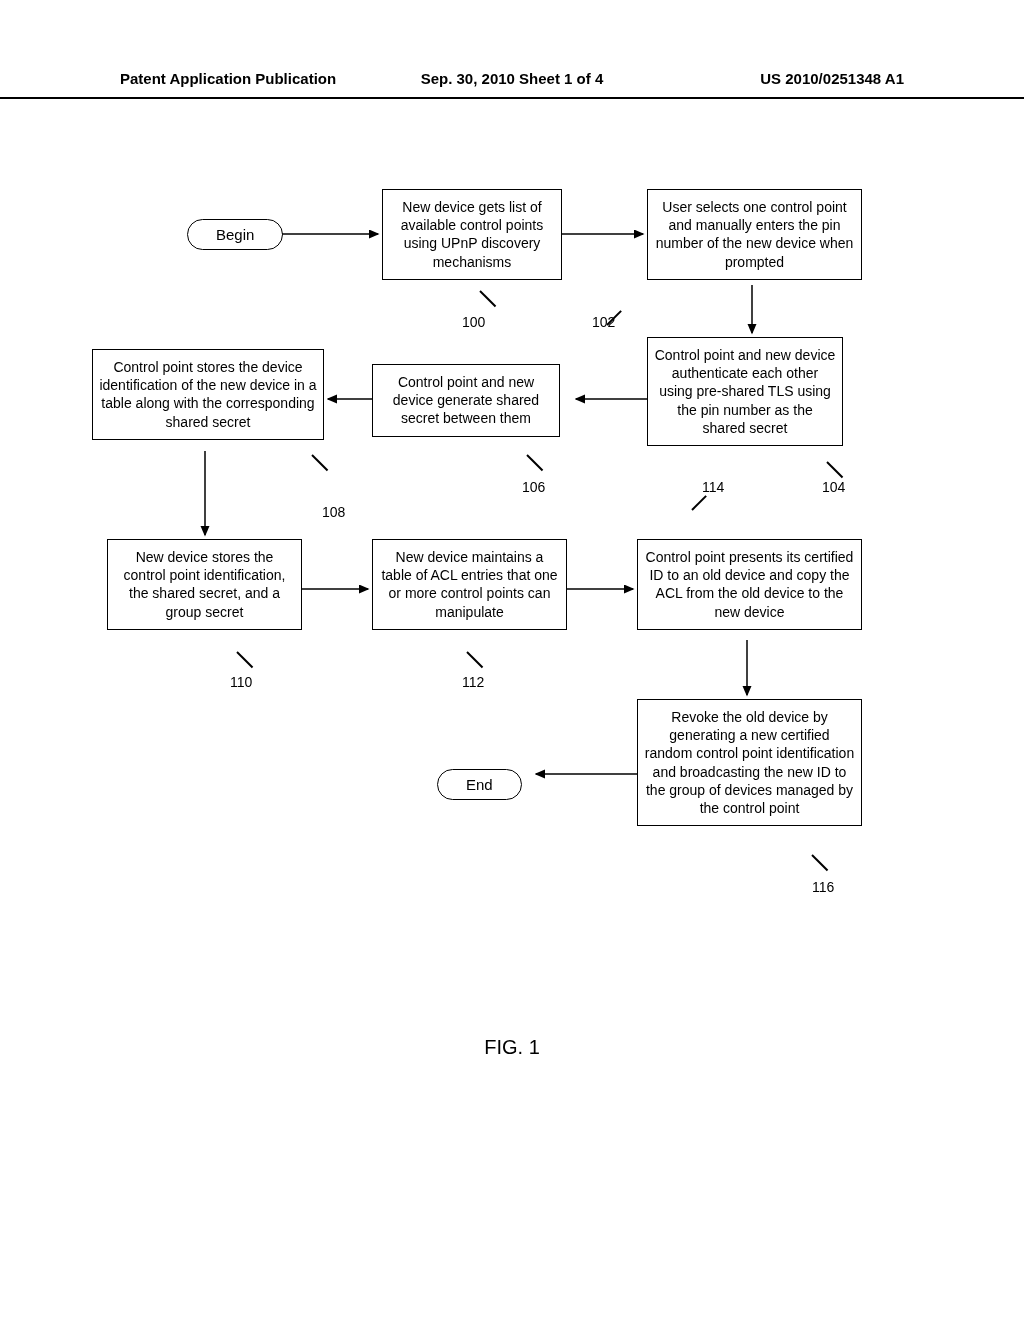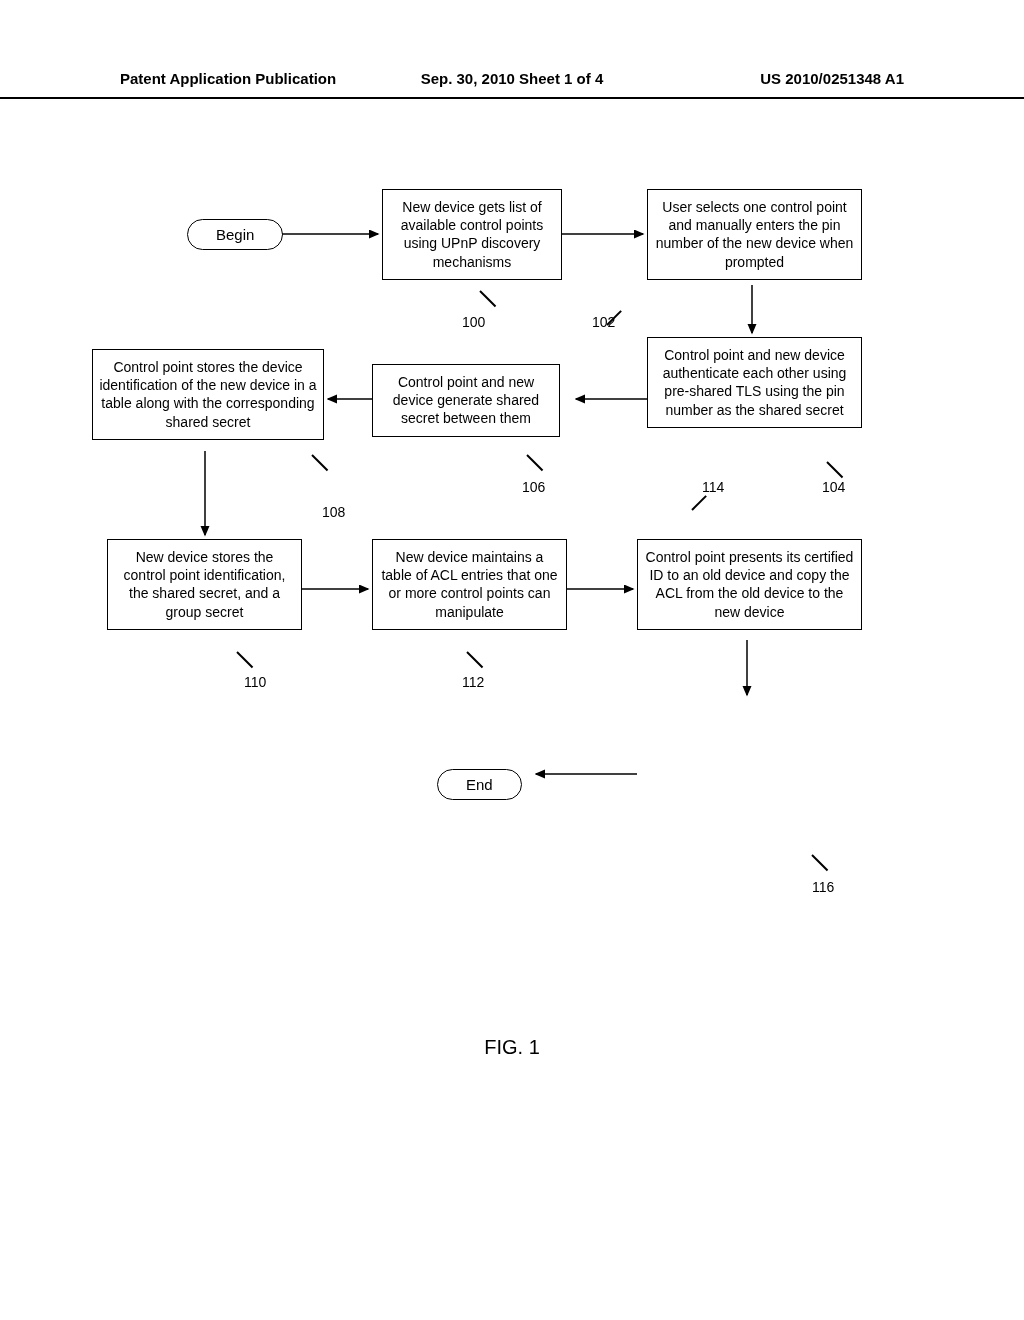--- a/index.html
+++ b/index.html
@@ -115,37 +115,38 @@
   <div class="terminal" style="left:95px; top:30px;">Begin</div>
 
   <div class="box" style="left:290px; top:0px; width:180px;">New device gets list of available control points using UPnP discovery mechanisms</div>
 
   <div class="box" style="left:555px; top:0px; width:215px;">User selects one control point and manually enters the pin number of the new device when prompted</div>
 
   <div class="box" style="left:0px; top:160px; width:232px;">Control point stores the device identification of the new device in a table along with the corresponding shared secret</div>
 
   <div class="box" style="left:280px; top:175px; width:188px;">Control point and new device generate shared secret between them</div>
 
-  <div class="box" style="left:555px; top:148px; width:215px;">Control point and new device authenticate each other using pre-shared TLS using the pin number as the shared secret</div>
+  <div class="box" style="left:555px; top:148px; width:196px;">Control point and new device authenticate each other using pre-shared TLS using the pin number as the shared secret</div>
 
   <div class="box" style="left:15px; top:350px; width:195px;">New device stores the control point identification, the shared secret, and a group secret</div>
 
   <div class="box" style="left:280px; top:350px; width:195px;">New device maintains a table of ACL entries that one or more control points can manipulate</div>
 
   <div class="box" style="left:545px; top:350px; width:225px;">Control point presents its certified ID to an old device and copy the ACL from the old device to the new device</div>
 
   <div class="terminal" style="left:345px; top:580px;">End</div>
 
+  <div class="box" style="left:545px; top:510px; width:225px;">Revoke the old device by generating a new certified random control point identification and broadcasting the new ID to the group of devices managed by the control point</div>
 
   <span class="ref-label" style="left:370px; top:125px;">100</span>
   <span class="ref-label" style="left:500px; top:125px;">102</span>
   <span class="ref-label" style="left:730px; top:290px;">104</span>
   <span class="ref-label" style="left:430px; top:290px;">106</span>
   <span class="ref-label" style="left:230px; top:290px;margin-top:25px;">108</span>
-  <span class="ref-label" style="left:152px; top:485px;">110</span>
+  <span class="ref-label" style="left:138px; top:485px;">110</span>
   <span class="ref-label" style="left:370px; top:485px;">112</span>
   <span class="ref-label" style="left:610px; top:290px;">114</span>
   <span class="ref-label" style="left:720px; top:690px;">116</span>
 
   <div class="ref-line2" style="left:388px; top:101px;"></div>
   <div class="ref-line" style="left:515px; top:135px;"></div>
   <div class="ref-line2" style="left:735px; top:272px;"></div>
   <div class="ref-line2" style="left:435px; top:265px;"></div>
   <div class="ref-line2" style="left:220px; top:265px;"></div>
   <div class="ref-line2" style="left:145px; top:462px;"></div>

